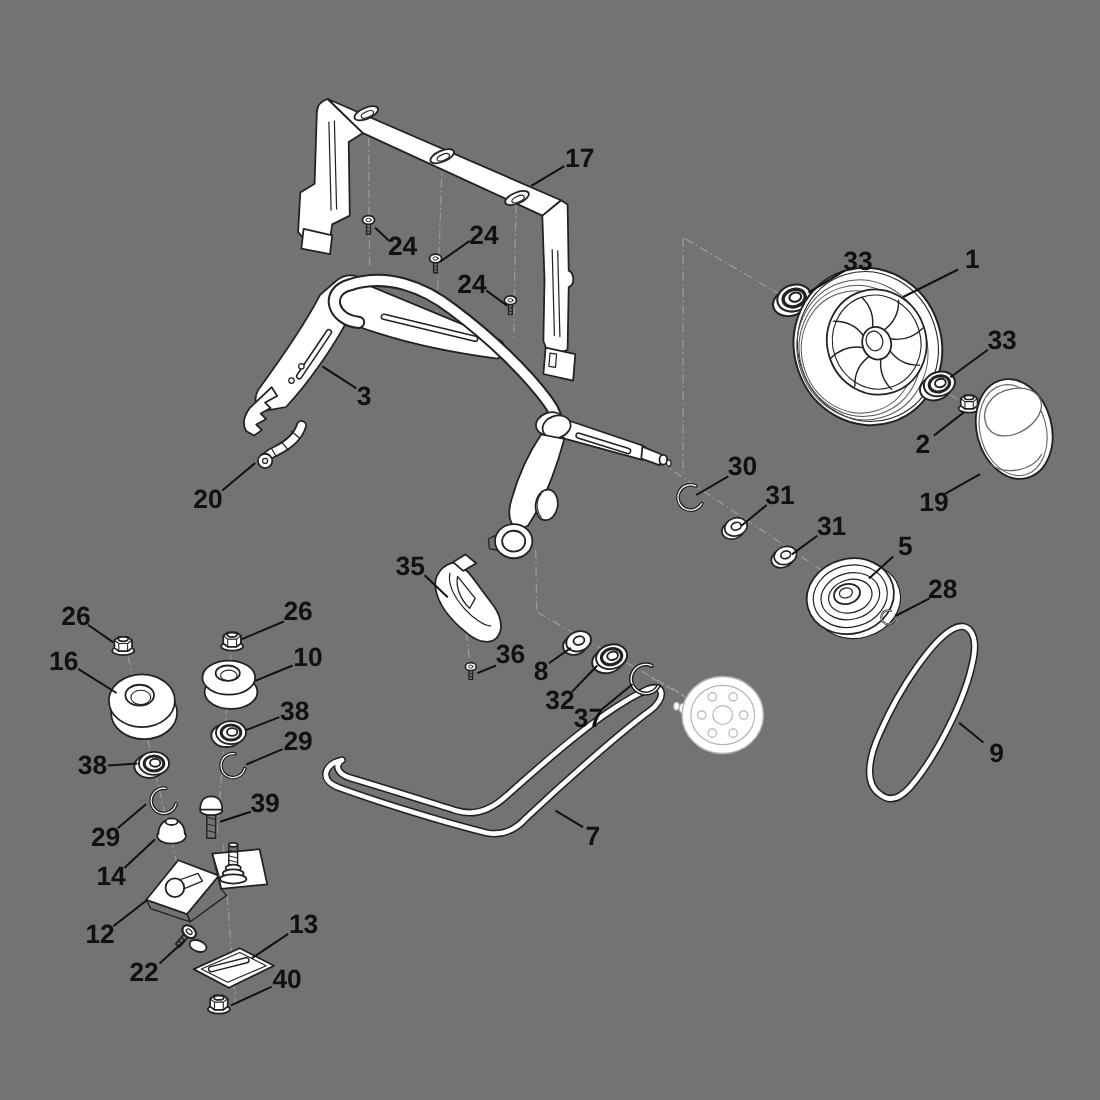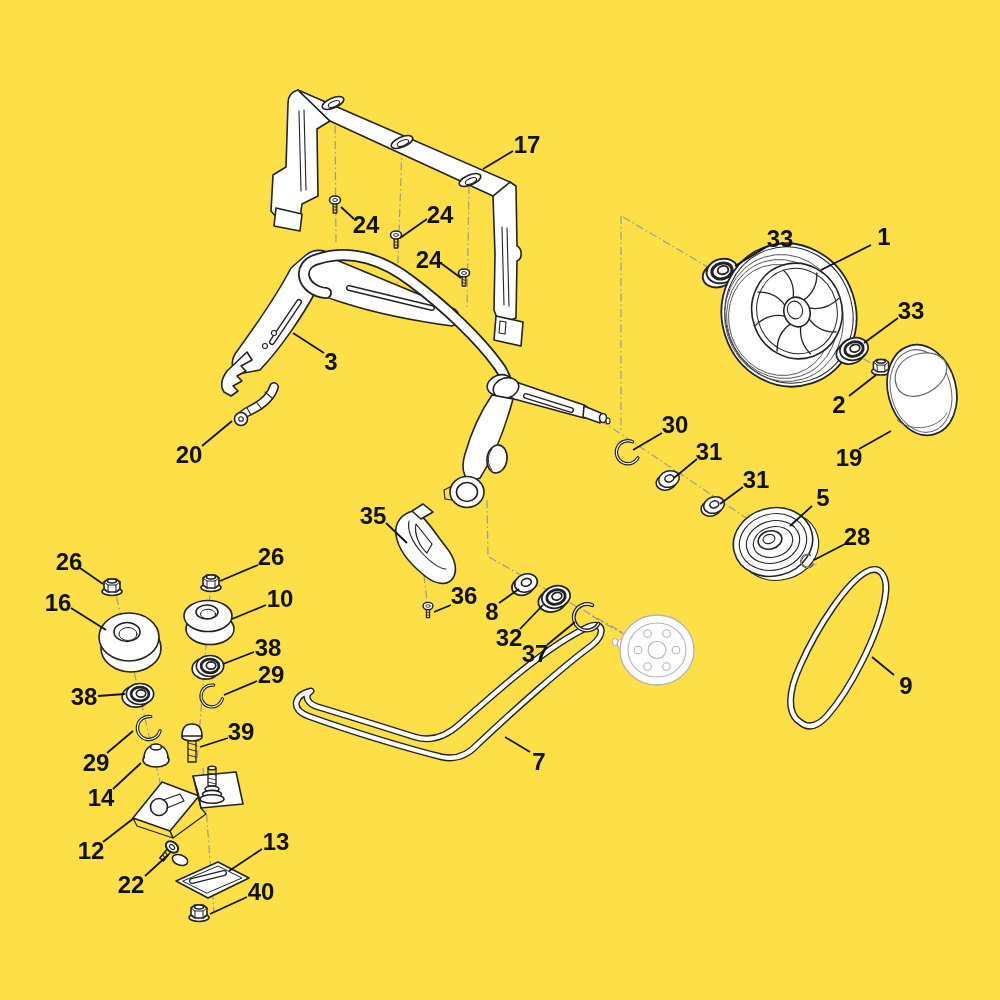--- a/index.html
+++ b/index.html
@@ -1,16 +1,16 @@
 <!DOCTYPE html>
 <html><head>
 <meta charset="utf-8">
 <style>
   html,body{margin:0;padding:0;background:#ffffff;}
-  #stage{position:relative;width:1000px;height:1000px;background:#fde047;overflow:hidden;}
+  #stage{position:relative;width:1000px;height:1000px;background:#737373;overflow:hidden;}
   svg{display:block}
   .callout{font-family:"Liberation Sans","DejaVu Sans",sans-serif;font-weight:bold;font-size:24px;fill:#111;cursor:pointer;}
 </style>
 </head>
 <body>
 
 <div id="stage">
 <svg id="diagram-svg" width="1000" height="1000" viewBox="0 0 1000 1000" xmlns="http://www.w3.org/2000/svg">
 
   <defs>

